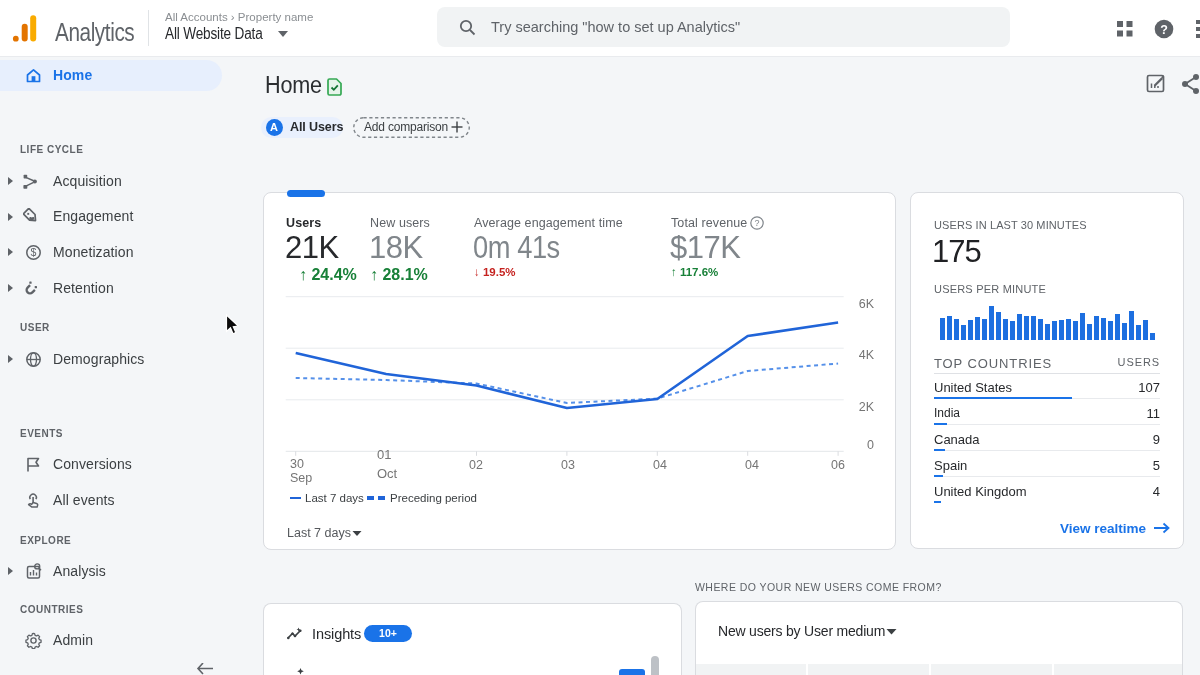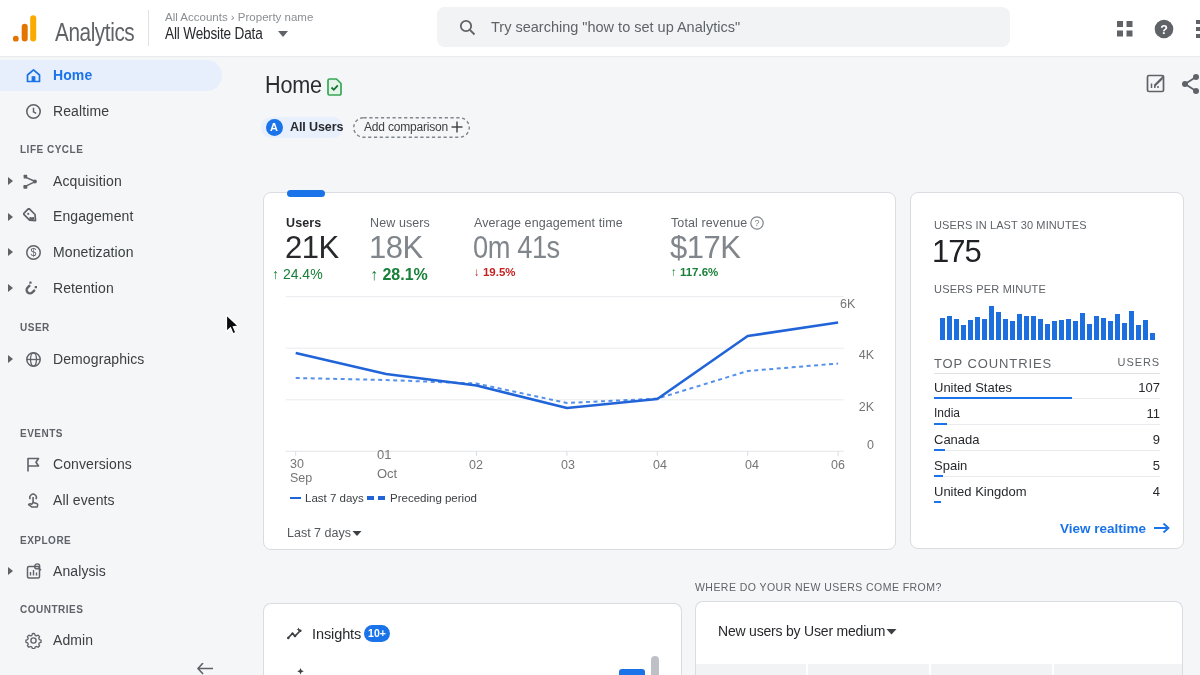--- a/index.html
+++ b/index.html
@@ -65,27 +65,20 @@
   </div>
 
   <div id="homepill"></div>
   <div class="navitem" style="top:59.5px">
     <svg class="navicon" style="top:7px" viewBox="0 0 17 17">
         <path d="M2.5 8 L8.5 2.8 L14.5 8 V14.5 H2.5 Z" fill="none" stroke="#1a73e8" stroke-width="1.7" stroke-linejoin="round"></path>
         <rect x="6.6" y="9.2" width="3.8" height="5" fill="#1a73e8"></rect>
       </svg>
     <div class="navtxt" style="color:#1a73e8;font-weight:bold;letter-spacing:0.1px">Home</div>
   </div>
-  <div class="navitem" style="top:95.5px">
-    <svg class="navicon" style="top:7px" viewBox="0 0 17 17">
-        <circle cx="8.5" cy="8.5" r="6.7" fill="none" stroke="#5f6368" stroke-width="1.6"></circle>
-        <path d="M8.5 4.8 V8.8 L11.2 10.4" fill="none" stroke="#5f6368" stroke-width="1.5"></path>
-      </svg>
-    <div class="navtxt">Realtime</div>
-  </div>
   <div class="navhead" style="top:144px">LIFE CYCLE</div>
   <div class="navitem" style="top:165.5px">
     <div class="exp" style="top:11.5px"></div>
     <svg class="navicon" style="top:7px;left:23px" viewBox="0 0 17 17">
         <rect x="0.6" y="1.8" width="3.6" height="3.6" rx="0.7" fill="#5f6368"></rect>
         <rect x="0.4" y="12.1" width="3.9" height="3.7" rx="0.7" fill="#5f6368"></rect>
         <circle cx="11.9" cy="8.6" r="2" fill="#5f6368"></circle>
         <line x1="3.4" y1="4.6" x2="10.6" y2="7.8" stroke="#5f6368" stroke-width="1.5"></line>
         <line x1="3.4" y1="12.9" x2="10.6" y2="9.4" stroke="#5f6368" stroke-width="1.5"></line>
       </svg>
@@ -212,41 +205,41 @@
   <div class="abs" style="left:474px;top:216px;font-size:12.5px;color:#5f6368;letter-spacing:0.1px">Average engagement time</div>
   <div class="abs" style="left:671px;top:216px;font-size:12.5px;color:#5f6368;letter-spacing:0.1px">Total revenue</div>
   <svg class="abs" style="left:750px;top:215.5px" width="14" height="14">
       <circle cx="7" cy="7" r="6.2" fill="none" stroke="#80868b" stroke-width="1.2"></circle>
       <text x="7" y="10.4" font-size="9" fill="#80868b" text-anchor="middle" font-family="Liberation Sans">?</text>
     </svg>
   <div class="abs" style="left:285px;top:230px;font-size:31px;color:#27292c;letter-spacing:-0.5px">21K</div>
   <div class="abs" style="left:369px;top:230px;font-size:31px;color:#80868b;letter-spacing:-0.5px">18K</div>
   <div class="abs" style="left:473px;top:230px;font-size:31px;color:#80868b;letter-spacing:-0.5px;transform:scaleX(0.88);transform-origin:left">0m 41s</div>
   <div class="abs" style="left:670px;top:230px;font-size:31px;color:#80868b;letter-spacing:-0.5px">$17K</div>
-  <div class="abs" style="left:272px;top:266px;font-size:14px;font-weight:normal;color:#188038">↑ 24.4%</div>
+  <div class="abs" style="left:299px;top:266px;font-size:16px;font-weight:bold;color:#188038">↑ 24.4%</div>
   <div class="abs" style="left:370px;top:266px;font-size:16px;font-weight:bold;color:#188038">↑ 28.1%</div>
   <div class="abs" style="left:474px;top:266px;font-size:11.5px;font-weight:bold;color:#c5221f">↓ 19.5%</div>
   <div class="abs" style="left:671px;top:266px;font-size:11.5px;font-weight:bold;color:#188038">↑ 117.6%</div>
 
   <svg class="abs" style="left:270px;top:290px" width="610" height="175" viewBox="0 0 610 175">
     <line x1="15.7" y1="6.7" x2="573.7" y2="6.7" stroke="#e8ebee" stroke-width="1"></line>
     <line x1="15.7" y1="58.2" x2="573.7" y2="58.2" stroke="#e8ebee" stroke-width="1"></line>
     <line x1="15.7" y1="109.8" x2="573.7" y2="109.8" stroke="#e8ebee" stroke-width="1"></line>
     <line x1="15.7" y1="161.3" x2="573.7" y2="161.3" stroke="#e3e6e9" stroke-width="1"></line>
     <line x1="25.7" y1="161.3" x2="25.7" y2="165.8" stroke="#dadce0" stroke-width="1"></line>
       <line x1="116.1" y1="161.3" x2="116.1" y2="165.8" stroke="#dadce0" stroke-width="1"></line>
       <line x1="206.5" y1="161.3" x2="206.5" y2="165.8" stroke="#dadce0" stroke-width="1"></line>
       <line x1="296.9" y1="161.3" x2="296.9" y2="165.8" stroke="#dadce0" stroke-width="1"></line>
       <line x1="387.3" y1="161.3" x2="387.3" y2="165.8" stroke="#dadce0" stroke-width="1"></line>
       <line x1="477.7" y1="161.3" x2="477.7" y2="165.8" stroke="#dadce0" stroke-width="1"></line>
       <line x1="568.1" y1="161.3" x2="568.1" y2="165.8" stroke="#dadce0" stroke-width="1"></line>
       <polyline points="25.7,88 116.1,90 206.5,93.5 296.9,113 387.3,108.6 477.7,81 568.1,73.5" fill="none" stroke="#5590e9" stroke-width="2" stroke-dasharray="4 3.5"></polyline>
     <polyline points="25.7,63 116.1,84 206.5,95.5 296.9,118 387.3,109 477.7,46 568.1,32.5" fill="none" stroke="#2064d8" stroke-width="2.6" stroke-linejoin="round"></polyline>
   </svg>
-  <div class="abs" style="left:840px;top:297px;width:34px;text-align:left;font-size:12.5px;color:#757575">6K</div>
+  <div class="abs" style="left:840px;top:297px;width:34px;text-align:right;font-size:12.5px;color:#757575">6K</div>
   <div class="abs" style="left:840px;top:348px;width:34px;text-align:right;font-size:12.5px;color:#757575">4K</div>
   <div class="abs" style="left:840px;top:400px;width:34px;text-align:right;font-size:12.5px;color:#757575">2K</div>
   <div class="abs" style="left:840px;top:438px;width:34px;text-align:right;font-size:12.5px;color:#757575">0</div>
   <div class="abs" style="left:290px;top:458px;font-size:12.5px;line-height:13.5px;color:#757575">30<br>Sep</div>
   <div class="abs" style="left:377px;top:445px;font-size:13px;line-height:19px;color:#757575">01<br>Oct</div>
   <div class="abs" style="left:469px;top:458px;font-size:12.5px;color:#757575">02</div>
   <div class="abs" style="left:561px;top:458px;font-size:12.5px;color:#757575">03</div>
   <div class="abs" style="left:653px;top:458px;font-size:12.5px;color:#757575">04</div>
   <div class="abs" style="left:745px;top:458px;font-size:12.5px;color:#757575">04</div>
   <div class="abs" style="left:831px;top:458px;font-size:12.5px;color:#757575">06</div>
@@ -327,21 +320,21 @@
   <div class="card" style="left:263px;top:603px;width:419px;height:72px;border-bottom:none;border-radius:8px 8px 0 0"></div>
   <svg class="abs" style="left:287px;top:626px" width="16" height="14" viewBox="0 0 16 14">
       <polyline points="1,12 5.5,7.5 8,10 13.5,4.5" fill="none" stroke="#3c4043" stroke-width="1.7"></polyline>
       <circle cx="1.3" cy="12" r="1.3" fill="#3c4043"></circle>
       <circle cx="5.5" cy="7.7" r="1.3" fill="#3c4043"></circle>
       <circle cx="8" cy="10" r="1.3" fill="#3c4043"></circle>
       <circle cx="13.3" cy="4.7" r="1.3" fill="#3c4043"></circle>
       <path d="M11.5 1.5 l0.6 1.4 1.4 0.6 -1.4 0.6 -0.6 1.4 -0.6 -1.4 -1.4 -0.6 1.4 -0.6 z" fill="#3c4043"></path>
     </svg>
   <div class="abs" style="left:312px;top:626px;font-size:14.5px;color:#27292c;letter-spacing:-0.1px">Insights</div>
-  <div class="abs" style="left:364px;top:625px;width:26px;height:16.5px;background:#1a73e8;border-radius:8.5px;color:#fff;font-size:10.5px;font-weight:bold;text-align:center;line-height:16.5px">10+</div>
+  <div class="abs" style="left:364px;top:625px;width:48px;height:16.5px;background:#1a73e8;border-radius:8.5px;color:#fff;font-size:10.5px;font-weight:bold;text-align:center;line-height:16.5px">10+</div>
   <svg class="abs" style="left:294px;top:668px" width="13" height="7" viewBox="0 0 13 7">
       <path d="M6.5 0 l1 2.2 2.3 1 -2.3 1 -1 2.2 -1 -2.2 -2.3 -1 2.3 -1 z" fill="#3c4043"></path>
     </svg>
   <div class="abs" style="left:619px;top:669px;width:26px;height:6px;background:#1a73e8;border-radius:3px 3px 0 0"></div>
   <div class="abs" style="left:650.5px;top:656px;width:8px;height:19px;background:#bdc1c6;border-radius:4px 4px 0 0"></div>
 
   <div class="abs" style="left:695px;top:581px;font-size:10.5px;color:#5f6368;letter-spacing:0.45px">WHERE DO YOUR NEW USERS COME FROM?</div>
   <div class="card" style="left:695px;top:601px;width:488px;height:74px;border-bottom:none;border-radius:8px 8px 0 0"></div>
   <div class="abs" style="left:718px;top:623px;font-size:14px;color:#27292c;letter-spacing:-0.2px">New users by User medium</div>
   <svg class="abs" style="left:886px;top:628.5px" width="11" height="6">

